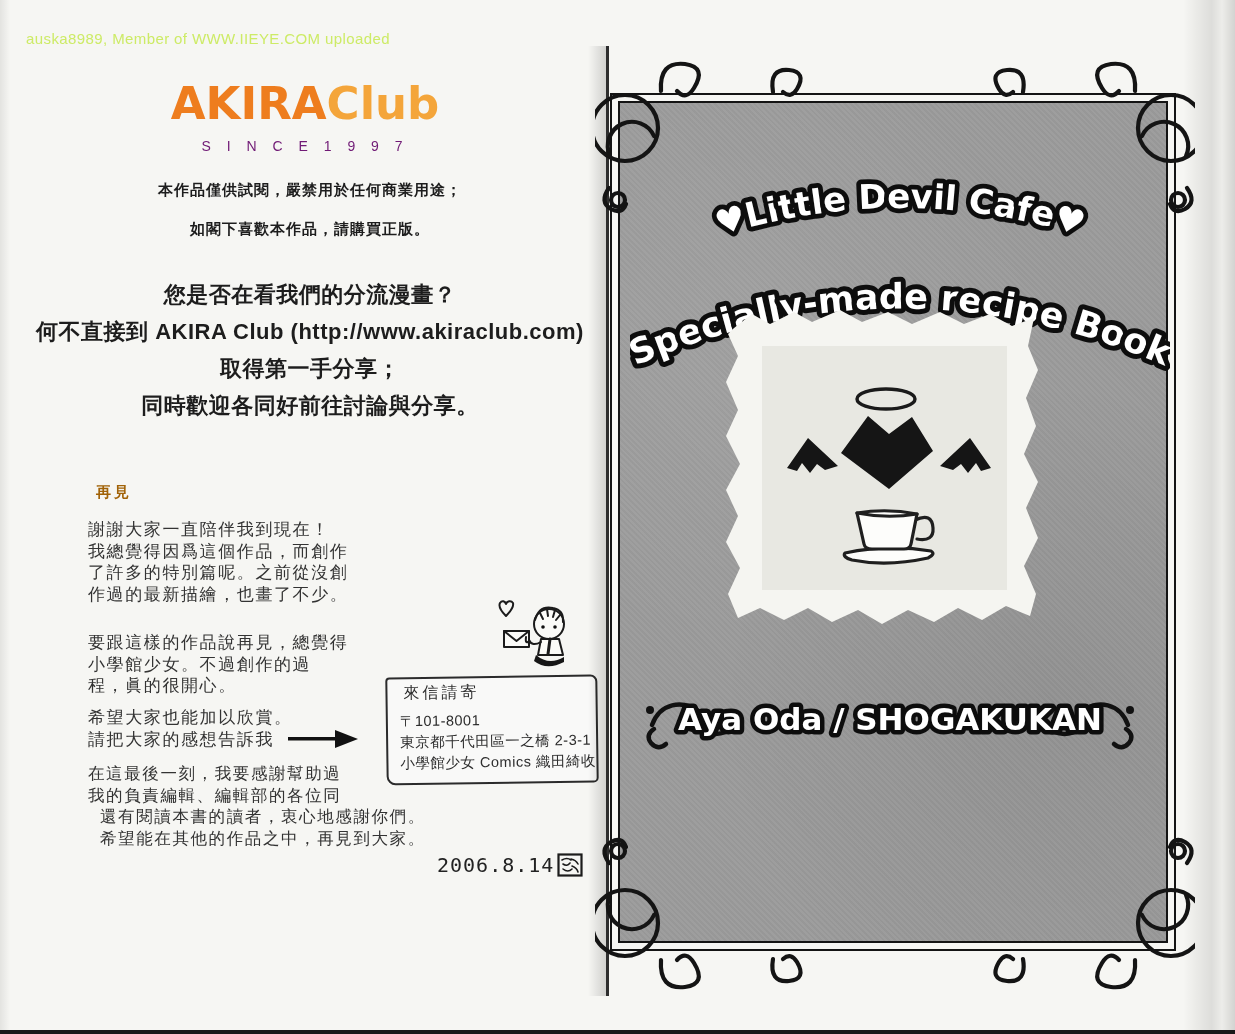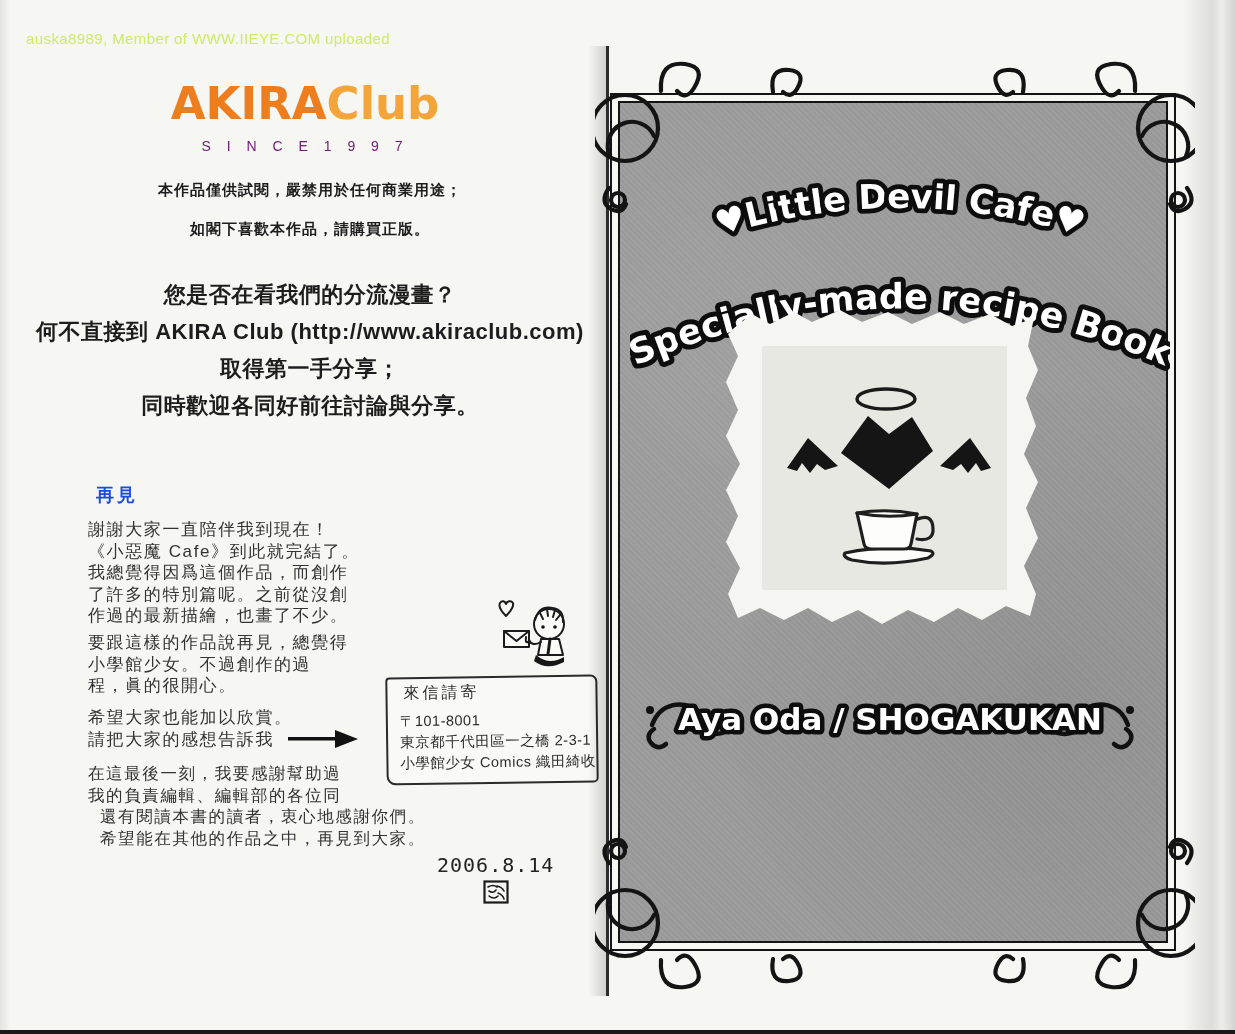--- a/index.html
+++ b/index.html
@@ -16,34 +16,34 @@
   .logo-line{font-family:"DejaVu Sans",sans-serif;font-weight:bold;font-size:45px;line-height:48px;
              letter-spacing:0;}
   .logo-akira{color:#ee7d1e;}
   .logo-club{color:#f4a53a;}
   .logo-tag{margin-top:10px;font-size:14px;color:#701a75;letter-spacing:6px;white-space:nowrap;}
 
   .cjk{position:absolute;left:0;width:620px;text-align:center;}
   .notice{top:170px;font-size:15px;font-weight:700;line-height:39px;letter-spacing:1px;}
   .promo{top:276px;font-size:22px;font-weight:600;line-height:37px;letter-spacing:.5px;}
 
-  .farewell-heading{position:absolute;left:96px;top:483px;font-size:18px;font-weight:700;
-                    font-family:"Liberation Serif",serif;letter-spacing:3px;color:#1d4ed8;}
+  .farewell-heading{position:absolute;left:96px;top:483px;font-size:15px;font-weight:700;
+                    font-family:"Liberation Serif",serif;letter-spacing:3px;color:#a16207;}
   .hand{position:absolute;left:88px;font-size:17px;line-height:21.5px;letter-spacing:1.6px;
         color:#333;white-space:nowrap;}
   .para1{top:519px;}
   .para2{top:632px;}
   .para3{top:707px;}
   .para4{top:763px;font-size:16.5px;}
   .indent{padding-left:12px;}
   .arrow-row{display:flex;align-items:center;gap:14px;}
   .arrow-svg{display:block;}
 
-  .date-row{position:absolute;left:437px;top:853px;display:flex;align-items:center;gap:3px;
-            font-family:"DejaVu Sans Mono",monospace;font-size:20px;letter-spacing:1px;color:#222;flex-direction:column;}
+  .date-row{position:absolute;left:437px;top:853px;display:flex;align-items:flex-end;gap:3px;
+            font-family:"DejaVu Sans Mono",monospace;font-size:20px;letter-spacing:1px;color:#222;}
 
   .mailbox{position:absolute;left:386px;top:676px;width:208px;height:104px;
            border:2px solid #2b2b2b;border-radius:4px 7px 5px 9px;transform:rotate(-.8deg);
            background:rgba(255,255,255,.4);}
   .mailbox-label{position:absolute;left:16px;top:4px;font-size:16px;letter-spacing:3px;color:#2e2e2e;}
   .mailbox-lines{position:absolute;left:12px;top:32px;font-size:14.5px;line-height:21px;
                  letter-spacing:.5px;color:#2e2e2e;white-space:nowrap;}
   .chibi{position:absolute;left:492px;top:595px;}
 
   
@@ -95,21 +95,20 @@
       <div>您是否在看我們的分流漫畫？</div>
       <div>何不直接到 AKIRA Club (http://www.akiraclub.com)</div>
       <div>取得第一手分享；</div>
       <div>同時歡迎各同好前往討論與分享。</div>
     </div>
 
     <div class="farewell-heading">再見</div>
 
     <div class="hand para1">
       <div>謝謝大家一直陪伴我到現在！</div>
-      <div>《小惡魔 Cafe》到此就完結了。</div>
       <div>我總覺得因爲這個作品，而創作</div>
       <div>了許多的特別篇呢。之前從沒創</div>
       <div>作過的最新描繪，也畫了不少。</div>
     </div>
 
     <div class="hand para2">
       <div>要跟這樣的作品說再見，總覺得</div>
       <div>小學館少女。不過創作的過</div>
       <div>程，眞的很開心。</div>
     </div>

